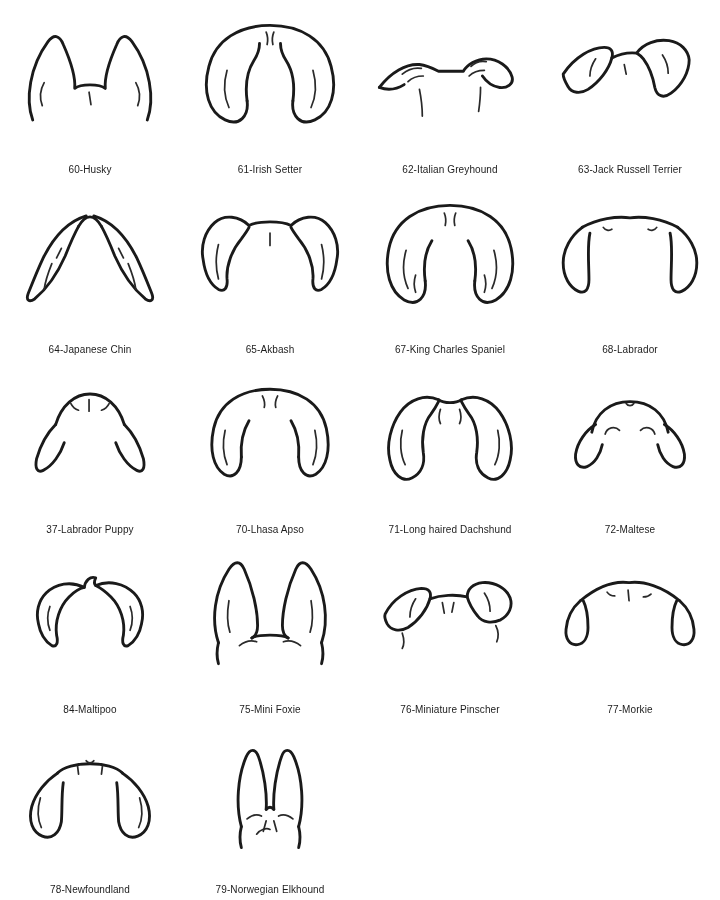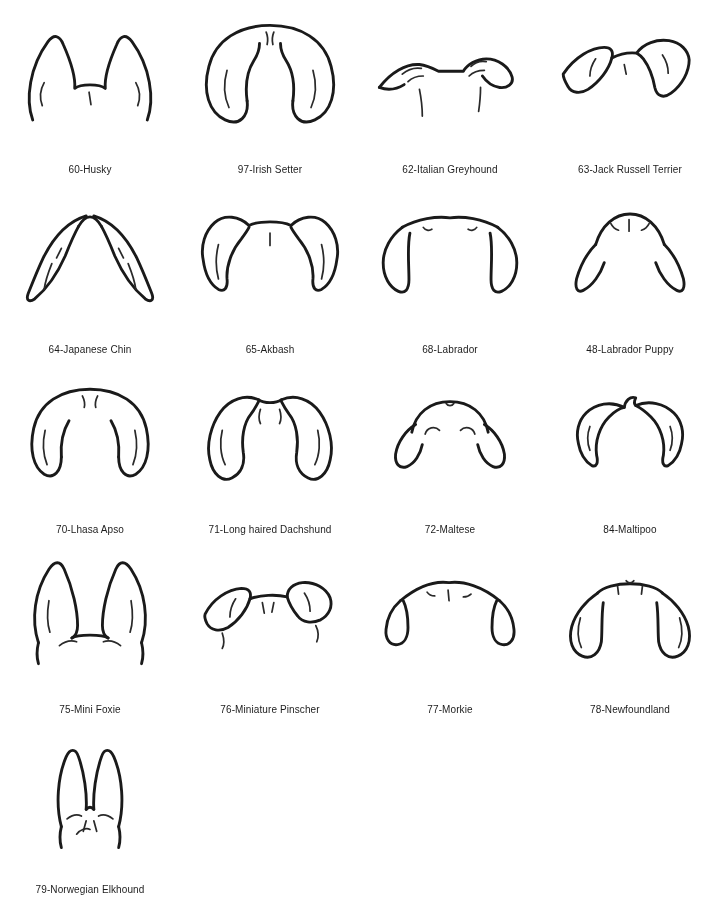--- a/index.html
+++ b/index.html
@@ -88,21 +88,21 @@
           <svg viewBox="0 0 180 132" aria-hidden="true">
             <path d="M66,92 C68,108 58,119 43,112 C26,104 19,82 26,56 C33,28 58,13 90,13 C122,13 147,28 154,56 C161,82 154,104 137,112 C122,119 112,108 114,92" class="main"></path>
             <path d="M66,92 C64,77 66,61 73,50 C77,44 79,38 79,32" class="main"></path>
             <path d="M114,92 C116,77 114,61 107,50 C103,44 101,38 101,32" class="main"></path>
             <path d="M86,20 C88,25 88,29 87,33" class="fine"></path>
             <path d="M94,20 C92,25 92,29 93,33" class="fine"></path>
             <path d="M45,60 C41,74 42,88 47,99" class="fine"></path>
             <path d="M135,60 C139,74 138,88 133,99" class="fine"></path>
           </svg>
         </div>
-        <figcaption class="label">97-Irish Setter</figcaption>
+        <figcaption class="label">61-Irish Setter</figcaption>
       </figure>
       <figure class="cell">
         <div class="art">
           <svg viewBox="0 0 180 132" aria-hidden="true">
             <path d="M16,78 C28,62 44,53 58,54 C66,55 72,58 78,61 L104,61 C108,54 118,48 128,48 C140,48 152,56 155,67 C157,74 150,79 142,78 C135,77 128,72 124,66" class="main"></path>
             <path d="M16,78 C24,81 34,80 42,75" class="main"></path>
             <path d="M58,80 C60,90 61,100 61,108" class="fine"></path>
             <path d="M122,78 C122,88 121,96 120,103" class="fine"></path>
             <path d="M40,64 C46,59 54,57 60,58" class="fine"></path>
             <path d="M46,72 C50,68 56,66 62,66" class="fine"></path>
@@ -148,41 +148,57 @@
             <path d="M90,42 L90,55" class="fine"></path>
             <path d="M36,54 C33,66 33,79 36,90" class="fine"></path>
             <path d="M144,54 C147,66 147,79 144,90" class="fine"></path>
           </svg>
         </div>
         <figcaption class="label">65-Akbash</figcaption>
       </figure>
       <figure class="cell">
         <div class="art">
           <svg viewBox="0 0 180 132" aria-hidden="true">
+            <path d="M64,92 C66,109 56,120 42,112 C27,103 21,82 26,58 C32,29 57,13 90,13 C123,13 148,29 154,58 C159,82 153,103 138,112 C124,120 114,109 116,92" class="main"></path>
+            <path d="M64,92 C62,77 64,61 71,50" class="main"></path>
+            <path d="M116,92 C118,77 116,61 109,50" class="main"></path>
+            <path d="M84,21 C86,26 86,30 85,34" class="fine"></path>
+            <path d="M96,21 C94,26 94,30 95,34" class="fine"></path>
+            <path d="M44,60 C40,74 41,89 46,100" class="fine"></path>
+            <path d="M136,60 C140,74 139,89 134,100" class="fine"></path>
+            <path d="M54,104 C52,98 52,92 54,86" class="fine"></path>
+            <path d="M126,104 C128,98 128,92 126,86" class="fine"></path>
+          </svg>
+        </div>
+        <figcaption class="label">67-King Charles Spaniel</figcaption>
+      </figure>
+      <figure class="cell">
+        <div class="art">
+          <svg viewBox="0 0 180 132" aria-hidden="true">
             <path d="M40,36 C56,27 76,24 90,26 C104,24 124,27 140,36" class="main"></path>
             <path d="M40,36 C28,45 20,59 20,73 C20,88 27,99 36,103 C43,106 47,101 47,91 C47,74 45,56 48,42" class="main"></path>
             <path d="M140,36 C152,45 160,59 160,73 C160,88 153,99 144,103 C137,106 133,101 133,91 C133,74 135,56 132,42" class="main"></path>
             <path d="M62,36 C64,39 68,40 71,38" class="fine"></path>
             <path d="M109,38 C112,40 116,39 118,36" class="fine"></path>
           </svg>
         </div>
         <figcaption class="label">68-Labrador</figcaption>
       </figure>
       <figure class="cell">
         <div class="art">
           <svg viewBox="0 0 180 132" aria-hidden="true">
             <path d="M54,54 C60,34 74,22 90,22 C106,22 120,34 126,54" class="main"></path>
             <path d="M54,54 C46,62 38,76 34,90 C32,100 35,105 41,102 C51,97 59,85 63,73" class="main"></path>
             <path d="M126,54 C134,62 142,76 146,90 C148,100 145,105 139,102 C129,97 121,85 117,73" class="main"></path>
             <path d="M89,28 L89,40" class="fine"></path>
             <path d="M70,32 C72,36 75,38 78,39" class="fine"></path>
             <path d="M110,32 C108,36 105,38 102,39" class="fine"></path>
           </svg>
         </div>
-        <figcaption class="label">48-Labrador Puppy</figcaption>
+        <figcaption class="label">37-Labrador Puppy</figcaption>
       </figure>
       <figure class="cell">
         <div class="art">
           <svg viewBox="0 0 180 132" aria-hidden="true">
             <path d="M60,88 C60,103 52,112 42,106 C31,99 26,81 31,58 C37,31 60,17 90,17 C120,17 143,31 149,58 C154,81 149,99 138,106 C128,112 120,103 120,88" class="main"></path>
             <path d="M60,88 C59,74 62,60 68,50" class="main"></path>
             <path d="M120,88 C121,74 118,60 112,50" class="main"></path>
             <path d="M82,24 C84,28 85,32 84,36" class="fine"></path>
             <path d="M98,24 C96,28 95,32 96,36" class="fine"></path>
             <path d="M43,60 C40,73 41,86 45,96" class="fine"></path>

